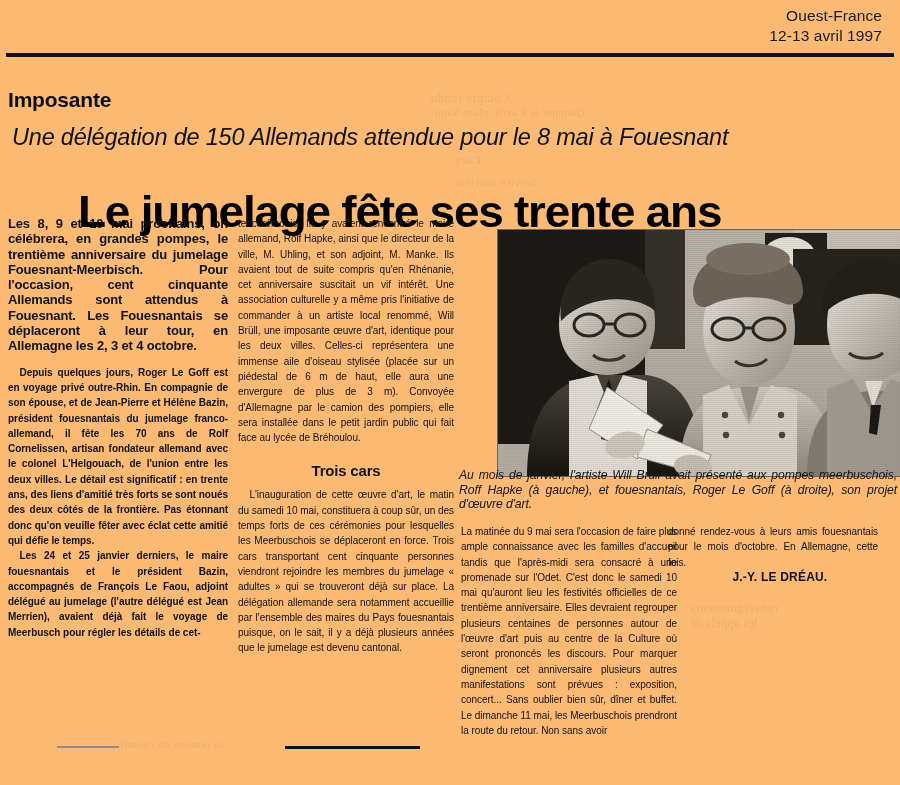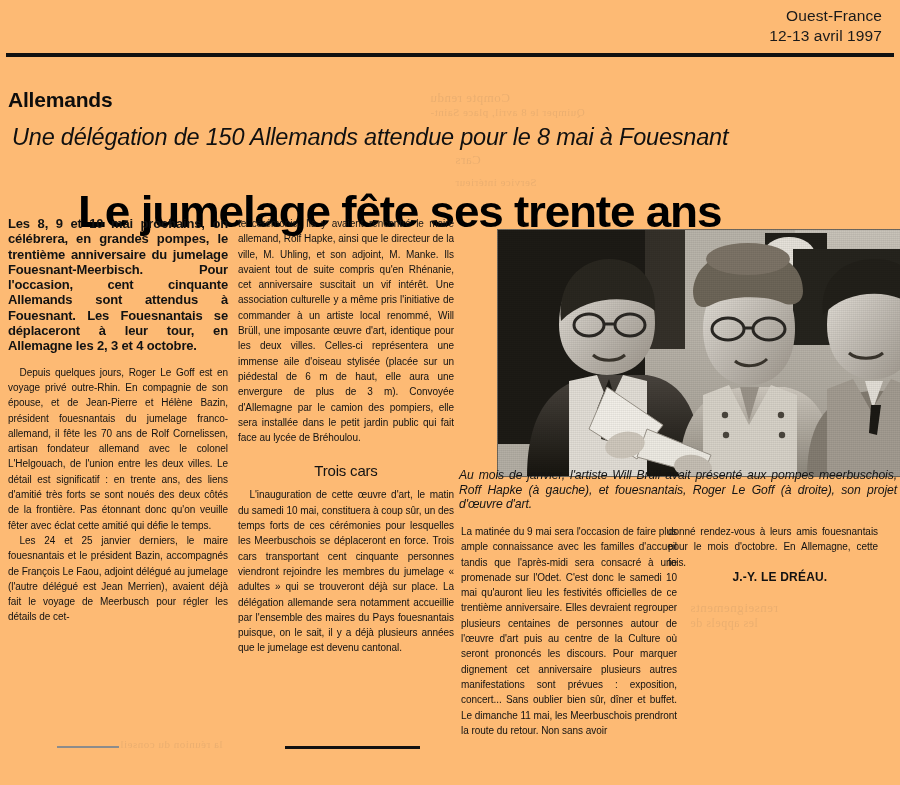--- a/index.html
+++ b/index.html
@@ -83,37 +83,37 @@
     transform-origin:left center;
   }
 
   
   .col{
     position:absolute;
     text-align:justify;
     color:#121212;
   }
   .col p{margin:0;}
-  .col p + p{text-indent:1.15em;}
+  .col p + p{text-indent:1.15em;font-weight:bold;}
 
   .body-txt{
     font-size:10px;
     line-height:15.3px;
     letter-spacing:-.05px;
   }
   .lead{
     font-size:13px;
     line-height:15.3px;
     font-weight:bold;
     letter-spacing:-.15px;
     text-align:justify;
   }
   .subhead{
     font-size:15px;
-    font-weight:normal;
+    font-weight:bold;
     text-align:center;
     letter-spacing:-.2px;
     margin:13px 0 8px;
   }
   .first-para{text-indent:1.15em;}
 
   #col1{left:8px;top:216px;width:220px;}
   #col2{left:238px;top:216px;width:216px;}
   #col3{left:461px;top:524px;width:216px;}
   #col4{left:668px;top:524px;width:210px;}
@@ -170,21 +170,21 @@
   <div class="bleed b5">renseignements</div>
   <div class="bleed b6">les appels de</div>
   <div class="bleed b7">la réunion du conseil</div>
 
   <div class="masthead">
     <div class="mline">Ouest-France</div>
     <div class="mline">12-13 avril 1997</div>
   </div>
   <div class="rule-top"></div>
 
-  <div class="kicker">Allemands</div>
+  <div class="kicker">Imposante</div>
   <div class="surtitle">Une délégation de 150 Allemands attendue pour le 8  mai à Fouesnant</div>
   <h1 class="headline">Le jumelage fête ses trente ans</h1>
 
   <figure class="photo-wrap">
     <svg viewBox="0 0 440 248" preserveAspectRatio="none">
       <defs>
         <linearGradient id="gFace" x1="0" y1="0" x2="1" y2="1">
           <stop offset="0" stop-color="#e8e4dd"></stop>
             <stop offset="1" stop-color="#9c958b"></stop>
         </linearGradient>

